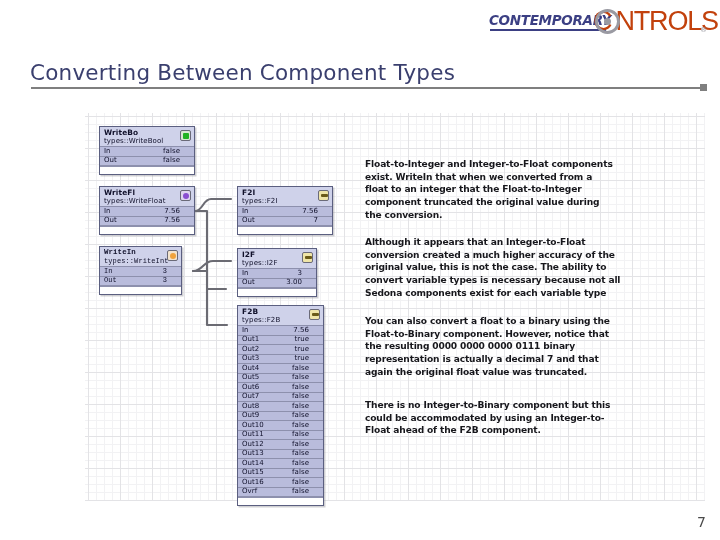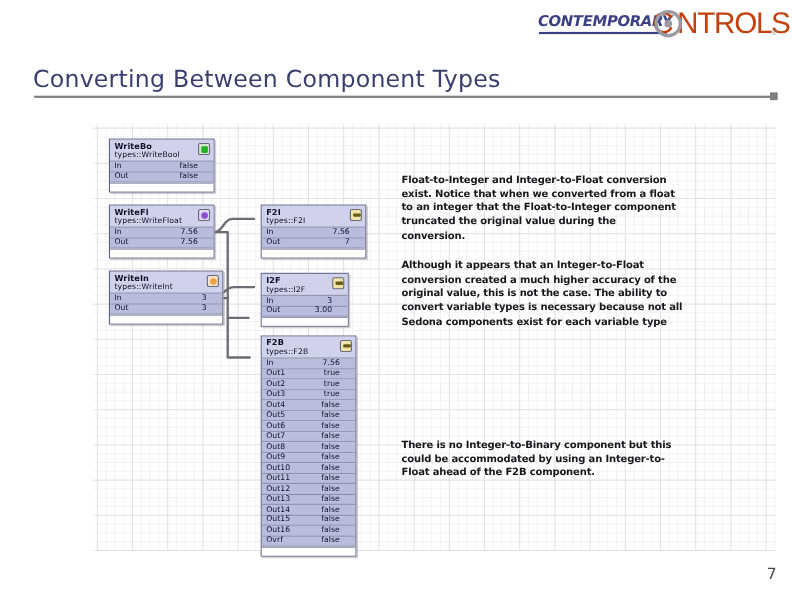--- a/index.html
+++ b/index.html
@@ -294,21 +294,21 @@
       <span class="sl">In</span>
       <span class="sv">7.56</span>
     </div>
     <div class="slot">
       <span class="sl">Out</span>
       <span class="sv">7.56</span>
     </div>
     <div class="comp-foot"></div>
   </div>
 
-  <div class="comp" style="left:14px; top:133px; width:104px;">
+  <div class="comp" style="left:14px; top:133px; width:83px;font-family:Liberation Mono, monospace;">
     <div class="comp-head">
       <div class="comp-name">WriteIn</div>
       <div class="comp-type">types::WriteInt</div>
       <div class="comp-icon ico-orange">
           <i></i>
         </div>
     </div>
     <div class="slot">
       <span class="sl">In</span>
       <span class="sv">3</span>
@@ -434,19 +434,20 @@
         <span>Out16</span>
         <span class="sv">false</span>
       </div>
     <div class="slot">
         <span>Ovrf</span>
         <span class="sv">false</span>
       </div>
     <div class="comp-foot"></div>
   </div>
 
-  <div class="note" style="left:280px; top:45px; width:253px;">Float-to-Integer and Integer-to-Float conversion exist.  Notice that when we converted from a float to an integer that the Float-to-Integer component truncated the original value during the conversion.</div>
+  <div class="note" style="left:280px; top:45px; width:253px;">Float-to-Integer and Integer-to-Float components exist.  WriteIn that when we converted from a float to an integer that the Float-to-Integer component truncated the original value during the conversion.</div>
   <div class="note" style="left:280px; top:123px; width:262px;">Although it appears that an Integer-to-Float conversion created a much higher accuracy of the original value, this is not the case.  The ability to convert variable types is necessary because not all Sedona components exist for each variable type</div>
+  <div class="note" style="left:280px; top:202px; width:262px;">You can also convert a float to a binary using the Float-to-Binary component.  However, notice that the resulting 0000 0000 0000 0111 binary representation is actually a decimal 7 and that again the original float value was truncated.</div>
   <div class="note" style="left:280px; top:286px; width:262px;">There is no Integer-to-Binary component but this could be accommodated by using an Integer-to-Float ahead of the F2B component.</div>
 
 </div>
 
 <div id="page-num">7</div>
 
 </body></html>

